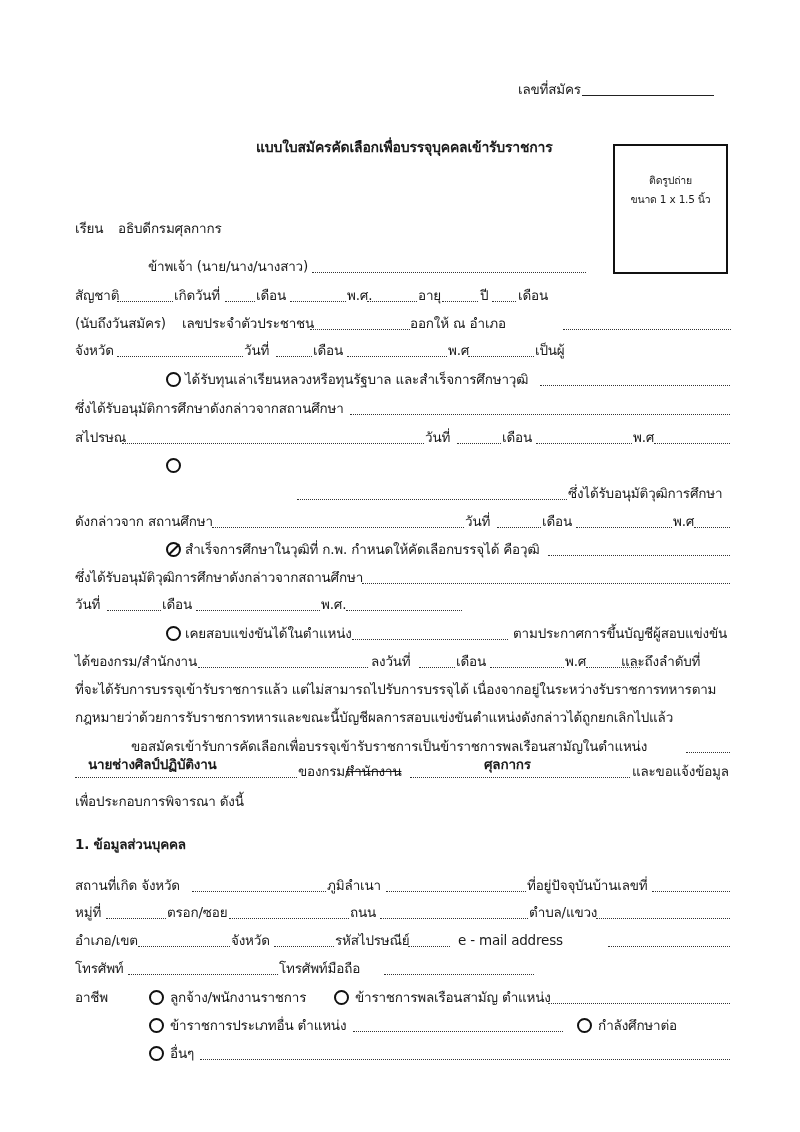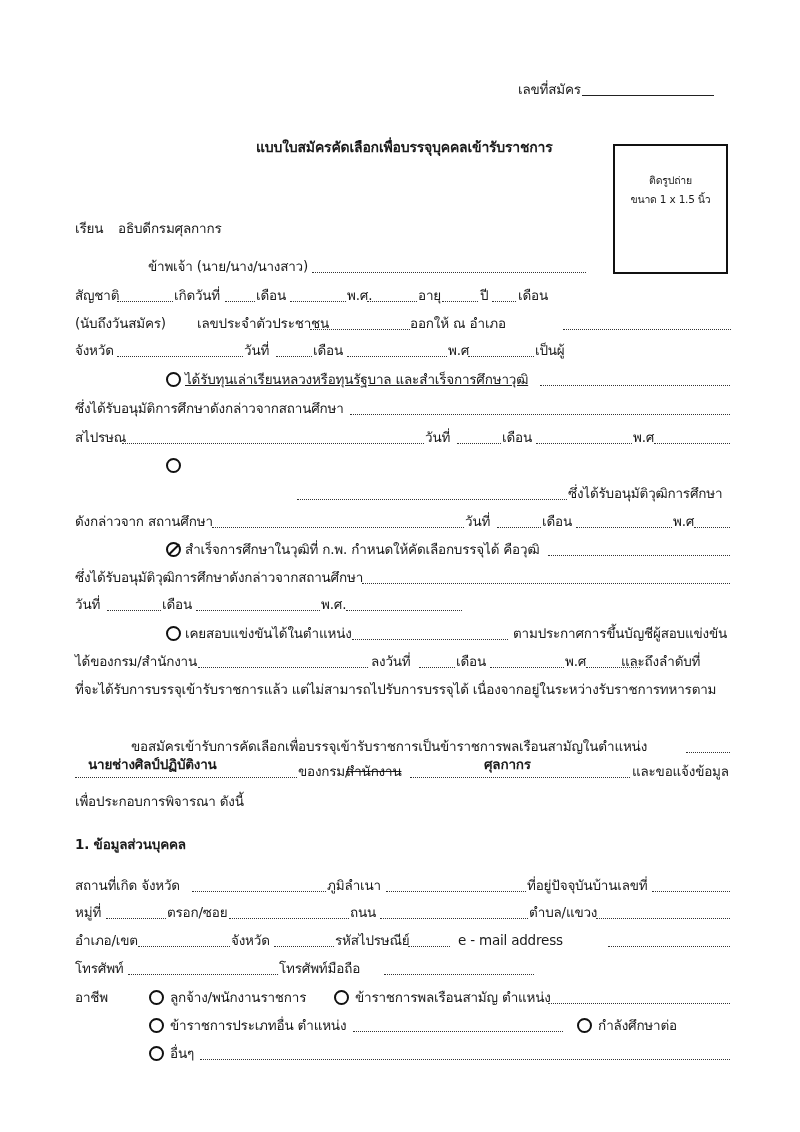--- a/index.html
+++ b/index.html
@@ -48,37 +48,37 @@
   <div class="dots" style="left:290px;top:301px;width:56px;"></div>
   <span class="t" style="left:347px;top:286px;">พ.ศ.</span>
   <div class="dots" style="left:367px;top:301px;width:50px;"></div>
   <span class="t" style="left:418px;top:286px;">อายุ</span>
   <div class="dots" style="left:442px;top:301px;width:36px;"></div>
   <span class="t" style="left:480px;top:286px;">ปี</span>
   <div class="dots" style="left:492px;top:301px;width:24px;"></div>
   <span class="t" style="left:518px;top:286px;">เดือน</span>
 
   <span class="t" style="left:75px;top:314px;">(นับถึงวันสมัคร)</span>
-  <span class="t" style="left:182px;top:314px;margin-left:15px;">เลขประจำตัวประชาชน</span>
+  <span class="t" style="left:182px;top:314px;">เลขประจำตัวประชาชน</span>
   <div class="dots" style="left:310px;top:329px;width:100px;"></div>
   <span class="t" style="left:410px;top:314px;">ออกให้ ณ อำเภอ</span>
   <div class="dots" style="left:563px;top:329px;width:168px;"></div>
 
   <span class="t" style="left:75px;top:341px;">จังหวัด</span>
   <div class="dots" style="left:117px;top:356px;width:126px;"></div>
   <span class="t" style="left:244px;top:341px;">วันที่</span>
   <div class="dots" style="left:276px;top:356px;width:36px;"></div>
   <span class="t" style="left:313px;top:341px;">เดือน</span>
   <div class="dots" style="left:347px;top:356px;width:100px;"></div>
   <span class="t" style="left:448px;top:341px;">พ.ศ</span>
   <div class="dots" style="left:468px;top:356px;width:66px;"></div>
   <span class="t" style="left:535px;top:341px;">เป็นผู้</span>
 
   <div class="radio" style="left:166px;top:372px;"></div>
-  <span class="t" style="left:185px;top:370px;text-decoration:underline;">ได้รับทุนเล่าเรียนหลวงหรือทุนรัฐบาล และสำเร็จการศึกษาวุฒิ</span>
+  <span class="t" style="left:185px;top:370px;">ได้รับทุนเล่าเรียนหลวงหรือทุนรัฐบาล และสำเร็จการศึกษาวุฒิ</span>
   <div class="dots" style="left:540px;top:385px;width:190px;"></div>
   <span class="t" style="left:75px;top:399px;">ซึ่งได้รับอนุมัติการศึกษาดังกล่าวจากสถานศึกษา</span>
   <div class="dots" style="left:350px;top:414px;width:380px;"></div>
   <span class="t" style="left:75px;top:428px;">สไปรษณ</span>
   <div class="dots" style="left:122px;top:443px;width:302px;"></div>
   <span class="t" style="left:425px;top:428px;">วันที่</span>
   <div class="dots" style="left:457px;top:443px;width:44px;"></div>
   <span class="t" style="left:502px;top:428px;">เดือน</span>
   <div class="dots" style="left:536px;top:443px;width:96px;"></div>
   <span class="t" style="left:633px;top:428px;">พ.ศ</span>
@@ -115,20 +115,21 @@
   <span class="t" style="left:75px;top:652px;">ได้ของกรม/สำนักงาน</span>
   <div class="dots" style="left:198px;top:667px;width:170px;"></div>
   <span class="t" style="left:371px;top:652px;">ลงวันที่</span>
   <div class="dots" style="left:419px;top:667px;width:36px;"></div>
   <span class="t" style="left:456px;top:652px;">เดือน</span>
   <div class="dots" style="left:490px;top:667px;width:74px;"></div>
   <span class="t" style="left:565px;top:652px;">พ.ศ</span>
   <div class="dots" style="left:586px;top:667px;width:54px;"></div>
   <span class="t" style="left:621px;top:652px;">และถึงลำดับที่</span>
   <span class="t" style="left:75px;top:680px;">ที่จะได้รับการบรรจุเข้ารับราชการแล้ว แต่ไม่สามารถไปรับการบรรจุได้ เนื่องจากอยู่ในระหว่างรับราชการทหารตาม</span>
+  <span class="t" style="left:75px;top:708px;">กฎหมายว่าด้วยการรับราชการทหารและขณะนี้บัญชีผลการสอบแข่งขันตำแหน่งดังกล่าวได้ถูกยกเลิกไปแล้ว</span>
 
   <span class="t" style="left:131px;top:737px;">ขอสมัครเข้ารับการคัดเลือกเพื่อบรรจุเข้ารับราชการเป็นข้าราชการพลเรือนสามัญในตำแหน่ง</span>
   <div class="dots" style="left:686px;top:752px;width:44px;"></div>
   <span class="t bold" style="left:88px;top:755px;">นายช่างศิลป์ปฏิบัติงาน</span>
   <div class="dots" style="left:75px;top:777px;width:222px;"></div>
   <span class="t" style="left:298px;top:762px;">ของกรม/</span>
   <span class="t strike" style="left:346px;top:762px;">สำนักงาน</span>
   <span class="t bold" style="left:484px;top:755px;">ศุลกากร</span>
   <div class="dots" style="left:410px;top:777px;width:220px;"></div>
   <span class="t" style="left:632px;top:762px;">และขอแจ้งข้อมูล</span>

